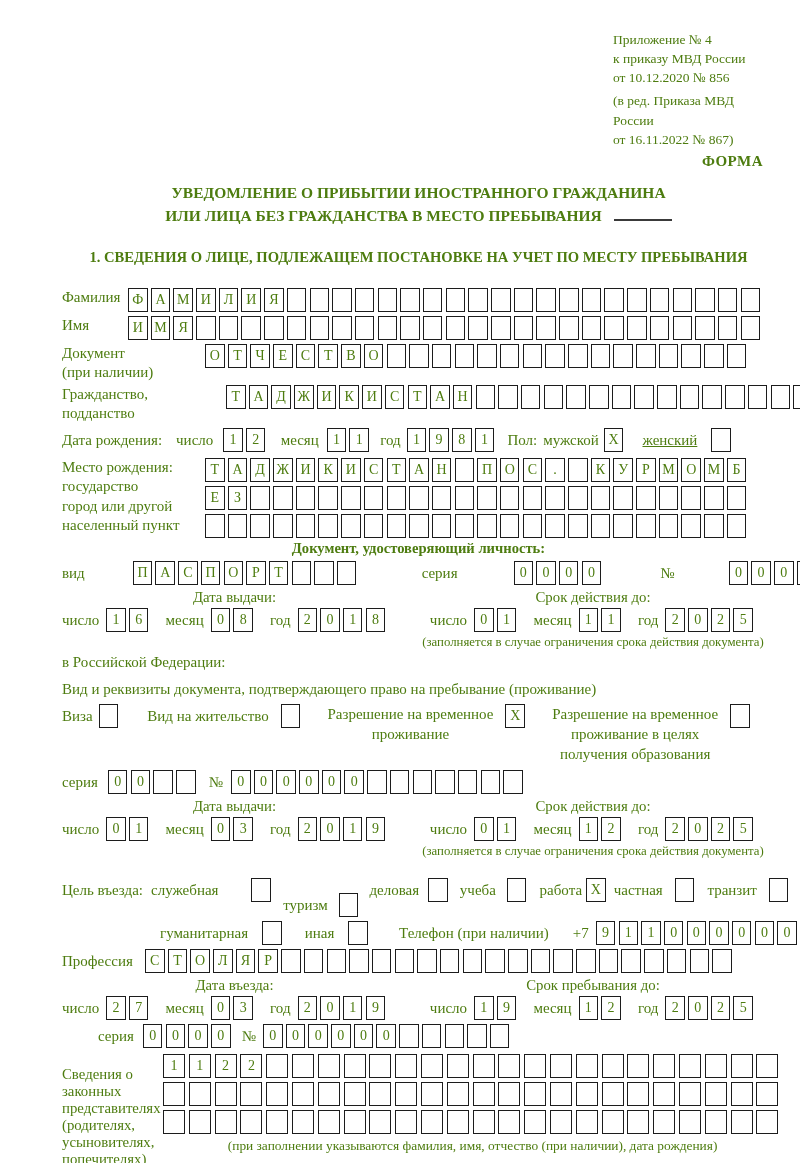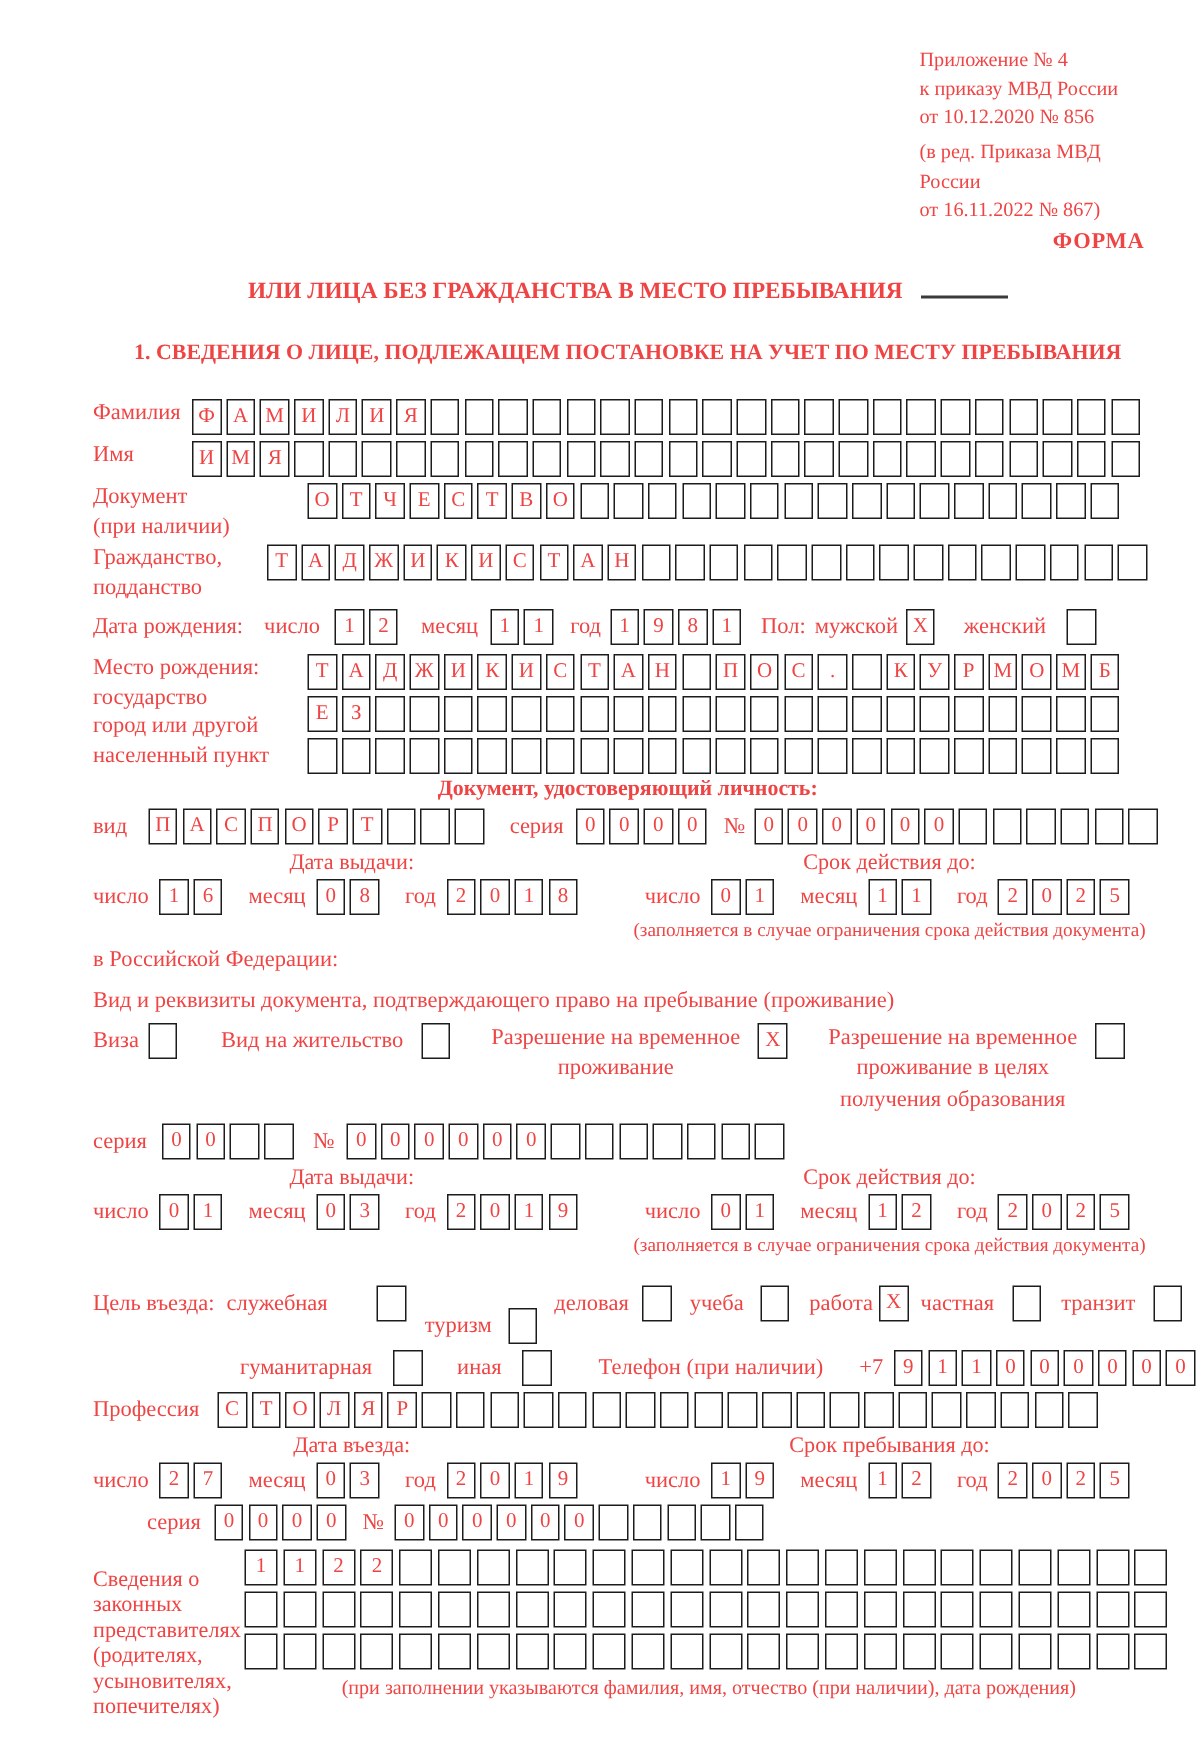--- a/index.html
+++ b/index.html
@@ -1,18 +1,18 @@
 <!DOCTYPE html>
 <html><head>
 <meta charset="utf-8">
 <style>
   html,body { margin:0; padding:0; background:#ffffff; }
   .page {
     position:relative; width:800px; height:1163px; overflow:hidden;
-    background:#ffffff; color:#ef4444;
+    background:#ffffff; color:#4d7c0f;
     font-family:"Liberation Serif","DejaVu Serif",serif;
     box-sizing:border-box; padding:30px 25px 10px 62px; font-size:15px;
   }
   .header-block { margin-left:551px; font-size:13.5px; line-height:1.42; }
   .header-block .ed-gap { margin-top:4px; }
   .form-label { margin-top:4px; text-align:right; padding-right:12px; font-weight:bold; font-size:15px; letter-spacing:.5px; }
   .title { margin-top:12px; text-align:center; font-weight:bold; font-size:15.5px; line-height:1.45; }
   .blank-line { display:inline-block; width:58px; border-bottom:2.2px solid #3a3a3a; height:.95em; margin-left:12px; }
   .section-heading { margin-top:21px; text-align:center; font-weight:bold; font-size:14.6px; }
 
@@ -26,21 +26,21 @@
   .lg .cell { width:22px; margin-right:3.8px; }
   .lab { line-height:24px; white-space:nowrap; }
   .lbl { flex:none; line-height:1.3; }
   .w-surname { width:66px; }
   .w-2line { width:143px; }
   .w-citiz { width:116px; }
   .w-legal { width:101px; font-size:14.8px; line-height:17px;margin-top:12px; }
   .mt22 { margin-top:22px; }
   .mt8 { margin-top:8px; }
   .mt6 { margin-top:6px; }
-  .mt2 { margin-top:2px; }
+  .mt2 { margin-top:2px;gap:48px; }
   .stack > div { margin-top:4px; }
   .stack > div:first-child { margin-top:0; }
 
   .center-bold { margin-top:2px; text-align:center; font-weight:bold; font-size:14.6px; }
 
   .dategroup { display:flex; align-items:center; white-space:nowrap; }
   .dategroup .lab { margin-right:7px; }
   .dategroup .cells { margin-right:14px; }
   .dategroup .cells:last-child { margin-right:0; }
   .datepair { display:flex; margin-top:4px; }
@@ -69,20 +69,21 @@
     <div>Приложение № 4</div>
     <div>к приказу МВД России</div>
     <div>от 10.12.2020 № 856</div>
     <div class="ed-gap">(в ред. Приказа МВД России</div>
     <div>от 16.11.2022 № 867)</div>
   </div>
 
   <div class="form-label">ФОРМА</div>
 
   <div class="title">
+    <div>УВЕДОМЛЕНИЕ О ПРИБЫТИИ ИНОСТРАННОГО ГРАЖДАНИНА</div>
     <div>
       <span>ИЛИ ЛИЦА БЕЗ ГРАЖДАНСТВА В МЕСТО ПРЕБЫВАНИЯ</span><span class="blank-line"></span>
     </div>
   </div>
 
   <div class="section-heading">1. СВЕДЕНИЯ О ЛИЦЕ, ПОДЛЕЖАЩЕМ ПОСТАНОВКЕ НА УЧЕТ ПО МЕСТУ ПРЕБЫВАНИЯ</div>
 
   <div class="frow mt22">
     <div class="lbl w-surname">Фамилия</div>
     <div class="cells">
@@ -236,21 +237,21 @@
         <span class="cell">1</span>
         <span class="cell">9</span>
         <span class="cell">8</span>
         <span class="cell">1</span>
       </span>
     <span class="lab" style="margin-left:10px;margin-right:6px;">Пол:</span>
     <span class="lab" style="margin-right:5px;">мужской</span>
     <span class="cells">
         <span class="cell">X</span>
       </span>
-    <span class="lab" style="margin-left:16px;margin-right:14px;">женский</span>
+    <span class="lab" style="margin-left:16px;margin-right:14px;text-decoration:underline;">женский</span>
     <span class="cells">
         <span class="cell"></span>
       </span>
   </div>
 
   <div class="frow mt6">
     <div class="lbl w-2line">
       <div>Место рождения:</div>
       <div>государство</div>
       <div>город или другой</div>

